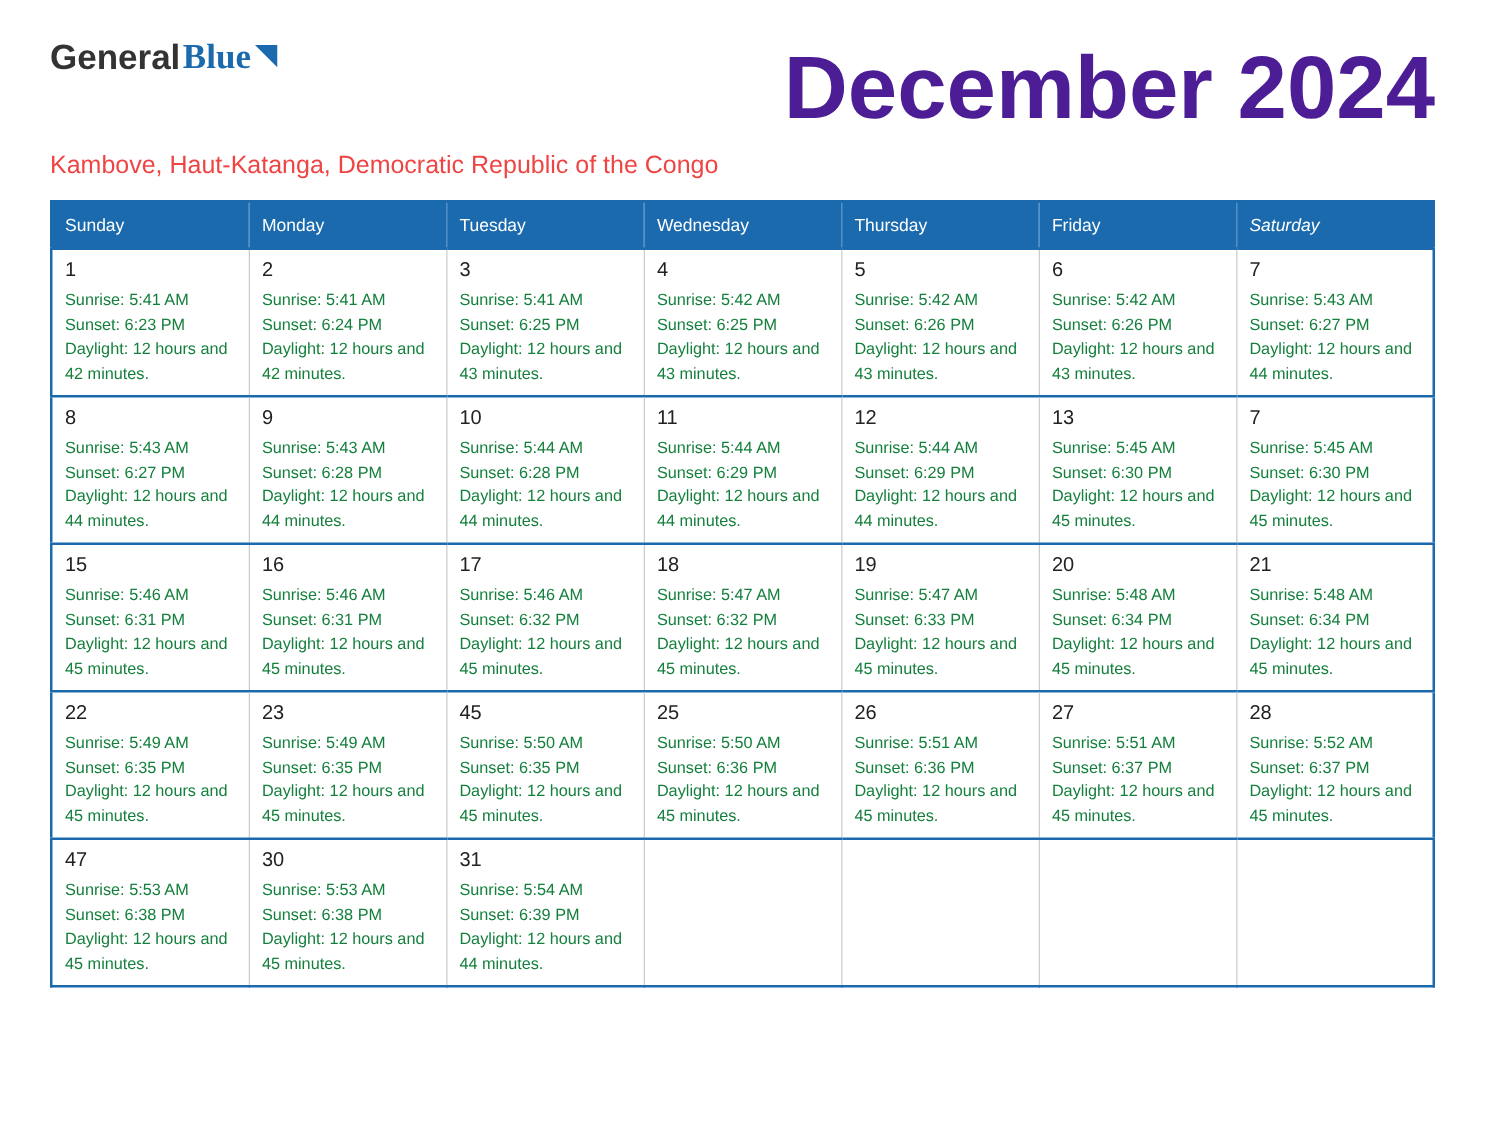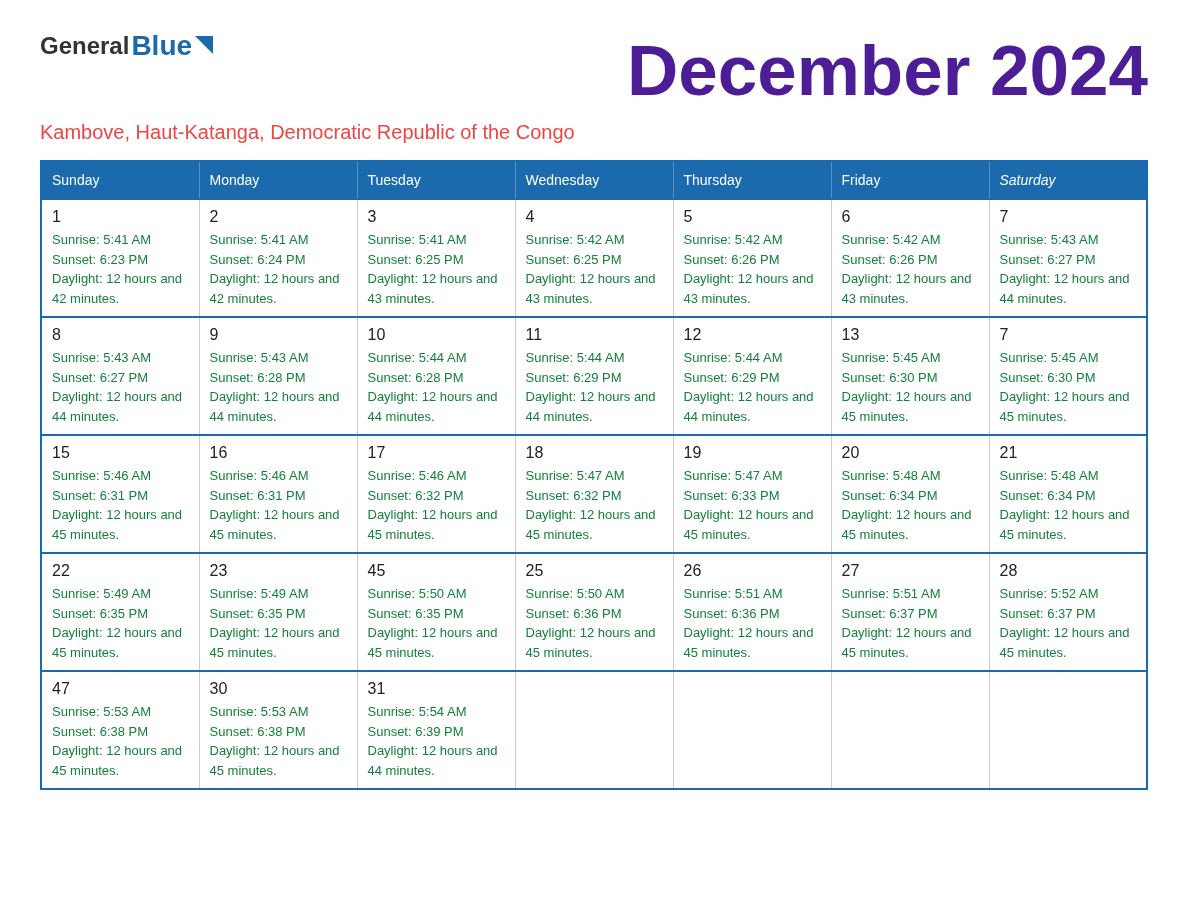--- a/index.html
+++ b/index.html
@@ -74,23 +74,23 @@
     .empty-cell {
       background: #fff;
     }
   </style>
 </head>
 <body>
 
 <div class="header-area">
   <div class="logo-wrapper">
     <div class="logo-row">
-      <span style="font-size:24px;font-weight:bold;color:#333;text-align:center;">General</span>
+      <span style="font-size:28px;font-weight:bold;color:#333;text-align:center;">General</span>
       <div style="display:flex;flex-direction:column;align-items:flex-start;margin-left:2px;">
-        <div style="display:flex;align-items:center;">
+        <div style="display:flex;align-items:center;font-family:Liberation Serif, serif;">
           <span style="font-size:28px;font-weight:bold;color:#1a6aad;">Blue</span>
           <div style="margin-left:3px;margin-top:2px;">
             <svg width="18" height="18" viewBox="0 0 18 18">
               <polygon points="0,0 18,0 18,18" fill="#1a6aad"></polygon>
             </svg>
           </div>
         </div>
       </div>
     </div>
   </div>

